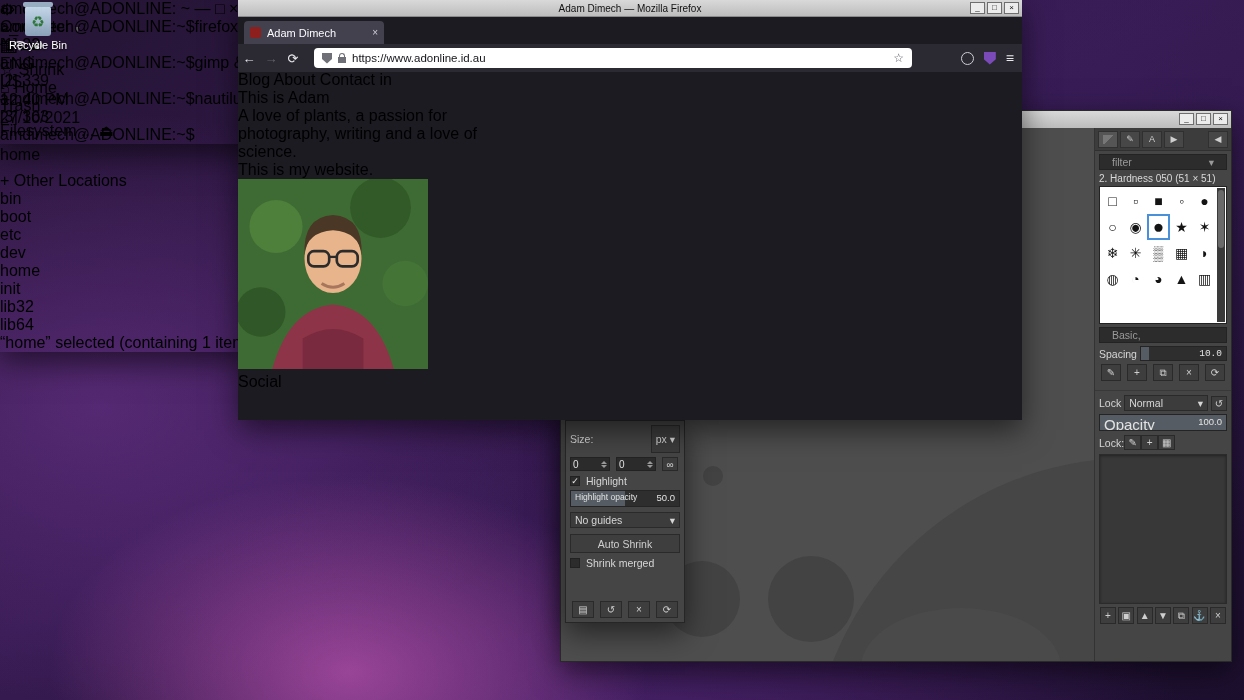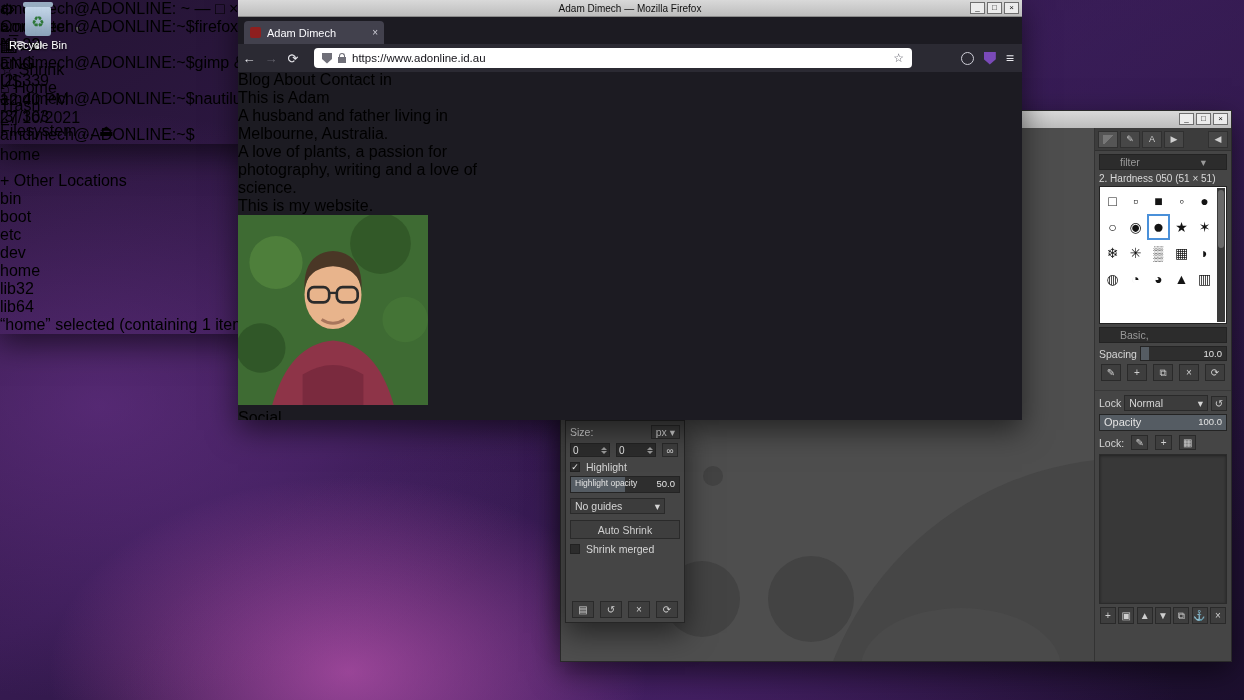--- a/index.html
+++ b/index.html
@@ -36,56 +36,56 @@
   .w-drop{left:142px;top:338px;width:20px;height:20px;}
   .w-snout{left:300px;top:480px;width:200px;height:120px;background:#4a4a4a;border-radius:50%;}
 
   
   .gdock{position:absolute;right:0;top:17px;width:137px;bottom:0;background:#454545;border-left:1px solid #333;box-sizing:border-box;color:#d6d6d6;font-size:10.5px;}
   .dtabs{display:flex;align-items:center;height:22px;padding:0 3px;gap:2px;background:#3c3c3c;border-bottom:1px solid #303030;}
   .dtab{width:20px;height:17px;display:flex;align-items:center;justify-content:center;background:#474747;border:1px solid #303030;color:#cfcfcf;font-size:9px;box-sizing:border-box;}
   .dtab.active{background:#555;}
   .dtab .thumb{width:11px;height:9px;background:linear-gradient(135deg,#777 50%,#555 50%);}
   .dtabs .spacer{flex:1;}
-  .gentry{margin:3px 4px 0 4px;height:16px;background:#2c2c2c;border:1px solid #232323;display:flex;align-items:center;padding:0 20px;color:#9a9a9a;box-sizing:border-box;}
+  .gentry{margin:3px 4px 0 4px;height:16px;background:#2c2c2c;border:1px solid #232323;display:flex;align-items:center;padding:0 12px;color:#9a9a9a;box-sizing:border-box;}
   .gentry .spacer{flex:1;}
   .brushlabel{margin:3px 4px 1px 4px;color:#d9d9d9;font-size:10px;white-space:nowrap;}
   .brushgrid{position:relative;margin:2px 4px 0 4px;height:138px;background:#fff;border:1px solid #232323;box-sizing:border-box;}
   .bcells{position:absolute;left:1px;top:1px;right:10px;bottom:1px;display:grid;grid-template-columns:repeat(5,1fr);grid-auto-rows:26px;}
   .bcell{display:flex;align-items:center;justify-content:center;color:#141414;font-size:14px;cursor:pointer;}
   .bcell.big{font-size:19px;}
   .bcell.selected{outline:2px solid #4a90d9;outline-offset:-2px;}
   .bscroll{position:absolute;right:1px;top:1px;width:8px;bottom:1px;background:#3a3a3a;}
   .bscroll .thumb{position:absolute;left:1px;right:1px;top:2px;height:58px;background:#6a6a6a;border-radius:3px;}
   .gslider{position:relative;height:15px;background:#2e2e2e;border:1px solid #242424;margin:3px 4px 0 4px;overflow:hidden;}
   .gslider .fill{position:absolute;left:0;top:0;bottom:0;background:#555c63;}
-  .gslider .sl-l{position:absolute;left:4px;top:1px;font-size:11px;color:#e2e2e2;}
+  .gslider .sl-l{position:absolute;left:4px;top:1px;font-size:15px;color:#e2e2e2;}
   .gslider .sl-v{position:absolute;right:4px;top:1px;font-size:9.5px;color:#e2e2e2;}
   .spacing-row{display:flex;align-items:center;margin:3px 4px 0 4px;gap:3px;}
   .spacing-row .gslider{flex:1;margin:0;}
   .iconrow{display:flex;align-items:center;justify-content:space-between;margin:3px 6px 0 6px;}
   .gibtn{width:20px;height:17px;background:#3e3e3e;border:1px solid #2a2a2a;color:#cfcfcf;font-size:10px;display:flex;align-items:center;justify-content:center;box-sizing:border-box;cursor:pointer;}
   .dsep{height:7px;border-bottom:1px solid #383838;margin:2px 0;}
   .mrow{display:flex;align-items:center;gap:3px;margin:4px 4px 0 4px;}
   .gselect{flex:1;height:16px;background:#3c3c3c;border:1px solid #2a2a2a;display:flex;align-items:center;padding:0 4px;box-sizing:border-box;}
   .gselect .spacer{flex:1;}
-  .lockrow{display:flex;align-items:center;gap:7px;margin:4px 4px 0 4px;}
+  .lockrow{display:flex;align-items:center;gap:0;margin:4px 4px 0 4px;}
   .layerlist{margin:4px 4px 0 4px;height:148px;background:#383838;border:1px solid #2b2b2b;box-shadow:inset 0 1px 3px rgba(0,0,0,.4);}
   .layerbtns{display:flex;align-items:center;justify-content:space-between;margin:3px 5px 0 5px;}
 
   
   .gtool{left:565px;top:420px;width:120px;height:203px;z-index:20;background:#454545;border:1px solid #262626;box-sizing:border-box;color:#d6d6d6;font-size:10.5px;}
   .trow{display:flex;align-items:center;margin:4px 4px 0 4px;gap:6px;}
   .tspin{width:40px;height:14px;background:#2c2c2c;border:1px solid #232323;display:flex;align-items:center;padding:0 2px;box-sizing:border-box;position:relative;}
   .tspin .sv{flex:1;font-size:10px;color:#e0e0e0;}
   .tspin .carets{display:flex;flex-direction:column;gap:1px;}
   .tspin .carets i{display:block;width:0;height:0;border-left:3px solid transparent;border-right:3px solid transparent;}
   .tspin .carets .up{border-bottom:3px solid #9a9a9a;}
   .tspin .carets .dn{border-top:3px solid #9a9a9a;}
-  .unitbox{margin-left:auto;height:14px;background:#3c3c3c;border:1px solid #2a2a2a;display:flex;align-items:center;gap:3px;padding:0 4px;box-sizing:border-box;}
+  .unitbox{margin-left:auto;height:28px;background:#3c3c3c;border:1px solid #2a2a2a;display:flex;align-items:center;gap:3px;padding:0 4px;box-sizing:border-box;}
   .gcheck{width:10px;height:10px;background:#2c2c2c;border:1px solid #222;display:flex;align-items:center;justify-content:center;font-size:9px;color:#e8e8e8;box-sizing:border-box;}
   .gbutton{margin:6px 4px 0 4px;height:17px;background:#3e3e3e;border:1px solid #2a2a2a;display:flex;align-items:center;justify-content:center;color:#cfcfcf;cursor:pointer;}
   .gtool .bottomicons{position:absolute;left:6px;right:6px;bottom:4px;display:flex;justify-content:space-between;}
 
   
   .firefox{left:238px;top:0;width:784px;height:420px;z-index:30;background:#1c1b22;}
   .ff-title{height:16px;background:linear-gradient(#d9d9d9,#bdbdbd);border-bottom:1px solid #8a8a8a;position:relative;display:flex;align-items:center;justify-content:center;font-size:10px;color:#111;}
   .ff-tabs{height:27px;background:#1c1b22;position:relative;}
   .ff-tab{position:absolute;left:6px;top:4px;width:140px;height:23px;background:#42414d;border-radius:4px 4px 0 0;display:flex;align-items:center;padding:0 6px;gap:6px;box-sizing:border-box;}
   .favicon{width:11px;height:11px;border-radius:2px;background:#8e1f1f;flex:0 0 auto;}
@@ -300,21 +300,21 @@
         </div>
         <div class="bscroll">
             <div class="thumb"></div>
           </div>
       </div>
       <div class="gentry">
         <span>Basic,</span>
       </div>
       <div class="spacing-row">
         <span>Spacing</span>
-        <div class="gslider" style="height:13px;">
+        <div class="gslider" style="height:13px;font-family:Liberation Mono, monospace;">
           <div class="fill" style="width:9%;"></div>
           <span class="sl-v">10.0</span>
         </div>
       </div>
       <div class="iconrow">
         <span class="gibtn">✎</span>
         <span class="gibtn">+</span>
         <span class="gibtn">⧉</span>
         <span class="gibtn">×</span>
         <span class="gibtn">⟳</span>
@@ -380,21 +380,21 @@
     </div>
     <div class="trow">
       <span class="gcheck">✓</span>
       <span>Highlight</span>
     </div>
     <div class="gslider">
       <div class="fill" style="width:50%;"></div>
       <span class="sl-l" style="font-size:8.5px;">Highlight opacity</span>
       <span class="sl-v">50.0</span>
     </div>
-    <div class="gselect" style="margin:5px 19px 0 4px;text-align:right;">
+    <div class="gselect" style="margin:5px 4px 0 4px;text-align:right;">
       <span>No guides</span>
       <span class="spacer"></span>
       <span>▾</span>
     </div>
     <div class="gbutton">Auto Shrink</div>
     <div class="trow">
       <span class="gcheck"></span>
       <span>Shrink merged</span>
     </div>
     <div class="bottomicons">
@@ -443,24 +443,20 @@
       <div class="pg-nav">
         <a class="pg-link">Blog</a>
         <a class="pg-link">About</a>
         <a class="pg-link">Contact</a>
         <span class="soc flickr"></span>
         <span class="soc twitter"><span class="bird"></span></span>
         <span class="soc instagram"></span>
         <span class="soc linkedin">in</span>
       </div>
       <div class="pg-heading">This is Adam</div>
-      <div class="pg-par pg-p1">
-        <div>A husband and father living in</div>
-        <div>Melbourne, Australia.</div>
-      </div>
       <div class="pg-par pg-p2">
         <div>A love of plants, a passion for</div>
         <div>photography, writing and a love of</div>
         <div>science.</div>
       </div>
       <div class="pg-par pg-p3">
         <div>This is my website.</div>
       </div>
       <div class="pg-photo">
         <svg viewBox="0 0 100 100" width="190" height="190">
@@ -539,20 +535,21 @@
         <span class="sbi">+</span>
         <span>Other Locations</span>
       </div>
     </div>
     <div class="nf-content">
       <div class="fcell c0 r0"><div class="bigfolder"></div><span class="fname">bin</span></div>
       <div class="fcell c1 r0"><div class="bigfolder"></div><span class="fname">boot</span></div>
       <div class="fcell c0 r1"><div class="bigfolder"></div><span class="fname">etc</span></div>
       <div class="fcell c2 r0"><div class="bigfolder"></div><span class="fname">dev</span></div>
       <div class="fcell c1 r1 sel"><div class="bigfolder"></div><span class="fname">home</span></div>
+      <div class="fcell c2 r1"><div class="initicon"></div><span class="fname">init</span></div>
       <div class="fcell c1 r2"><div class="bigfolder"></div><span class="fname">lib32</span></div>
       <div class="fcell c2 r2"><div class="bigfolder"></div><span class="fname">lib64</span></div>
       <div class="nf-status">“home” selected (containing 1 item)</div>
     </div>
   </div>
 
   <div class="win terminal">
     <div class="t-title">
       <span class="wsl-icon"></span>
       <span class="tt">amdimech@ADONLINE: ~</span>

